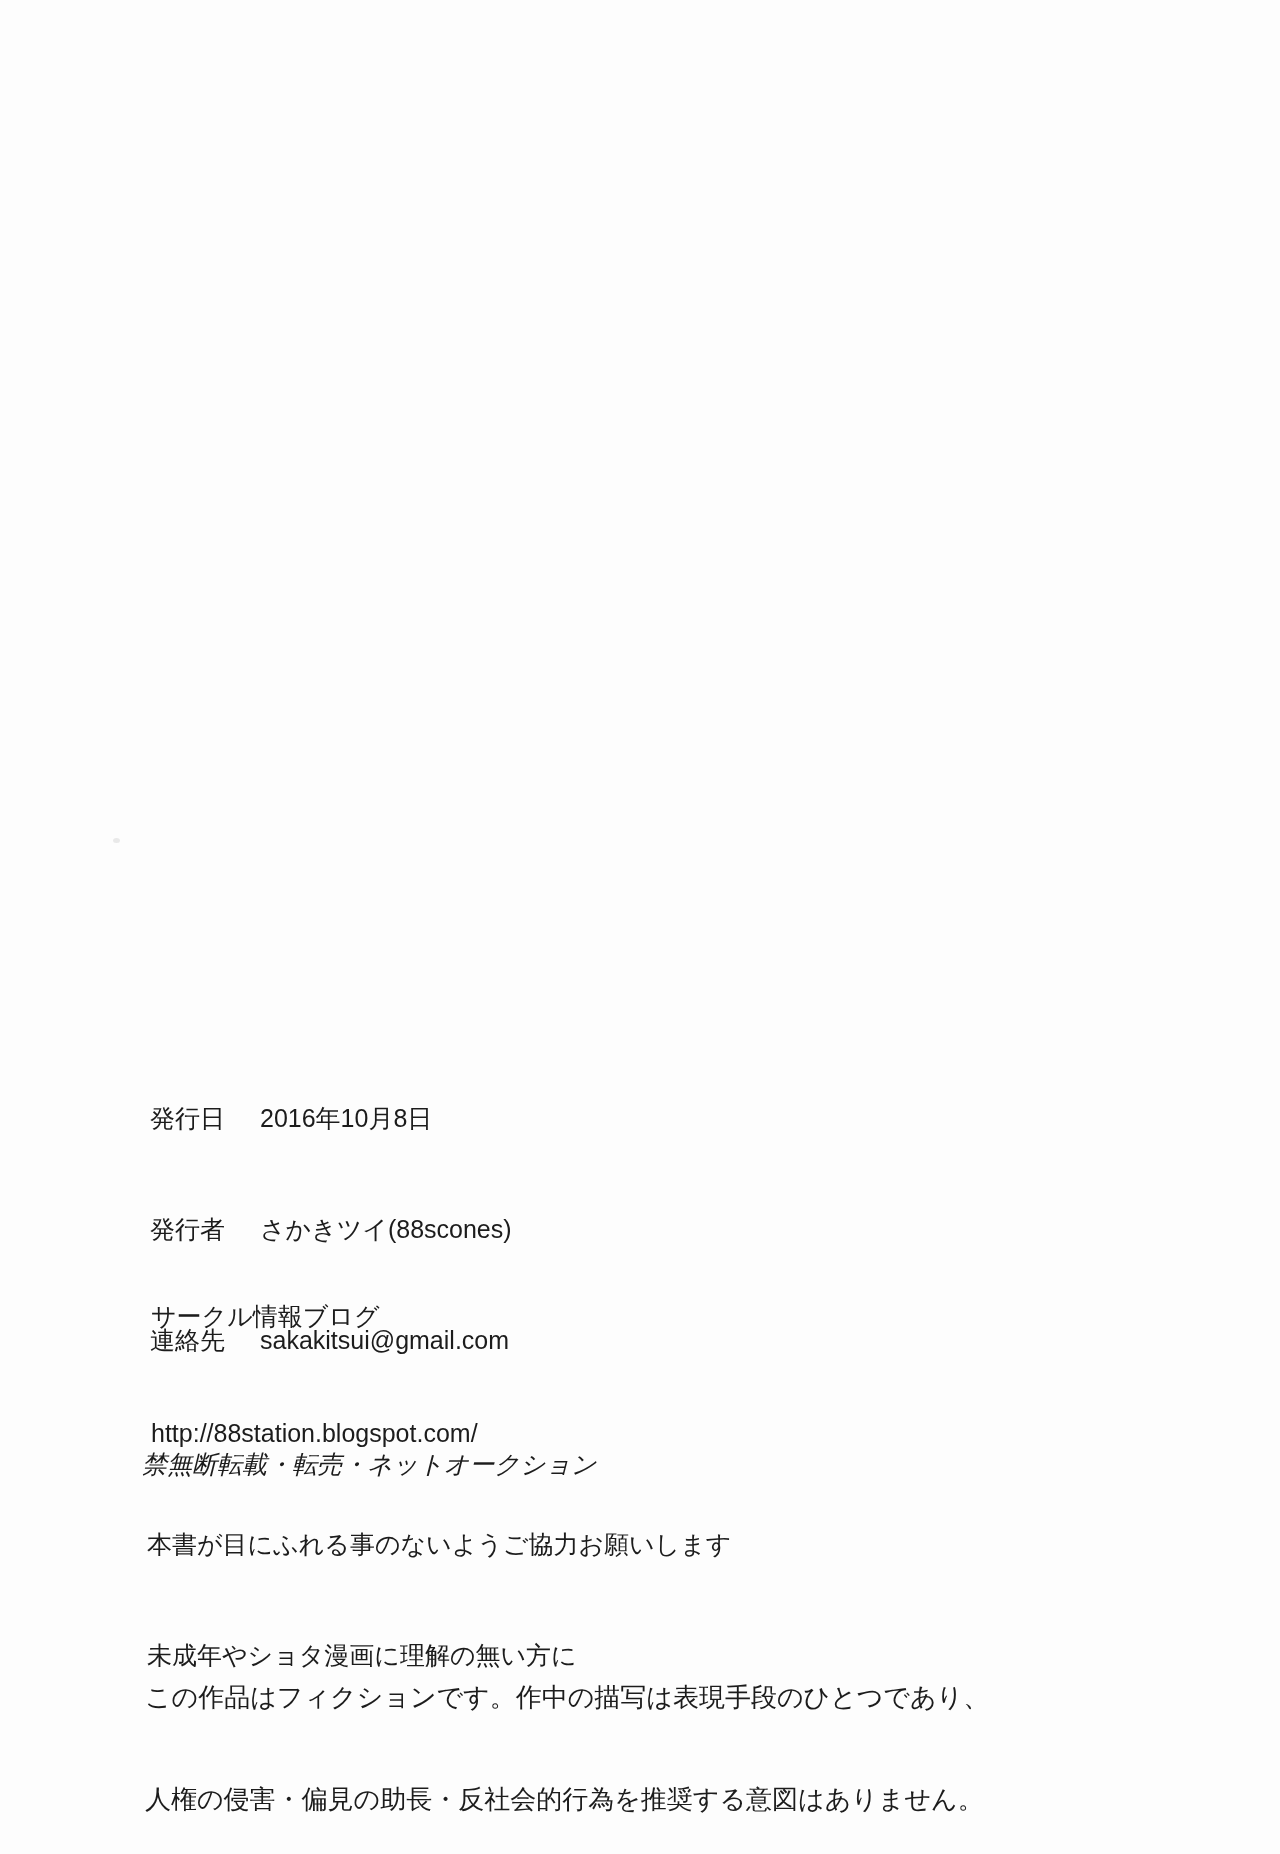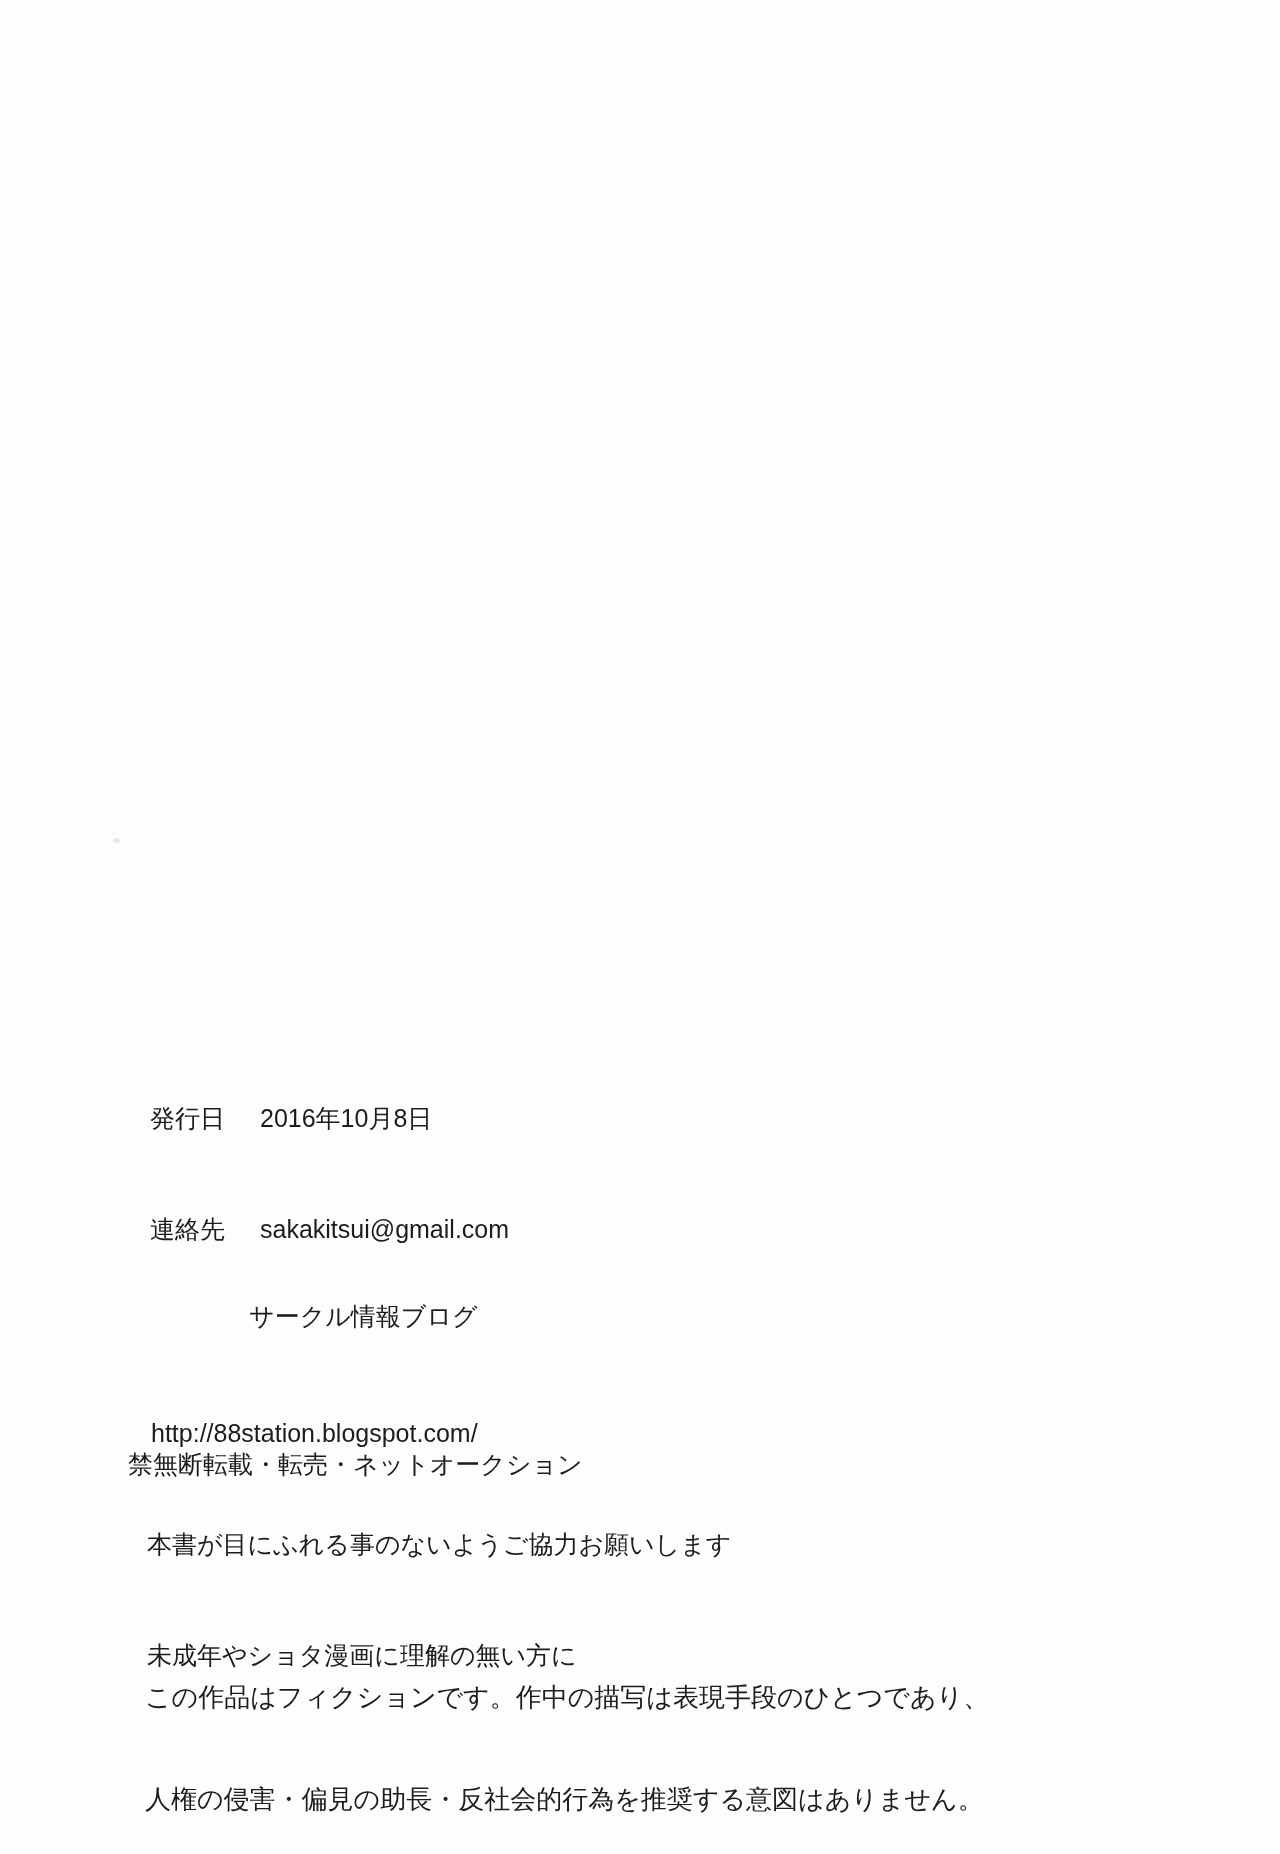--- a/index.html
+++ b/index.html
@@ -34,28 +34,28 @@
     line-height: 37px;
   }
   .info-row { display: flex; }
   .info-row .label { width: 110px; flex: 0 0 110px; }
 
   .blog-block {
     left: 151px;
     top: 1219px;
     font-size: 25px;
     line-height: 39px;
-    text-align: right;
   }
 
   .prohibition-block {
-    left: 128px;
+    left: 142px;
     top: 1372px;
     font-size: 25px;
     line-height: 37px;
+    font-style: italic;
   }
 
   .notice-block {
     left: 147px;
     top: 1452px;
     font-size: 25px;
     line-height: 37px;
   }
 
   .disclaimer-block {
@@ -71,20 +71,24 @@
 <div class="page">
 
   <div class="speck"></div>
 
   <section class="info-block">
     <div class="info-row">
       <span class="label">発行日</span>
       <span class="value">2016年10月8日</span>
     </div>
     <div class="info-row">
+      <span class="label">発行者</span>
+      <span class="value">さかきツイ(88scones)</span>
+    </div>
+    <div class="info-row">
       <span class="label">連絡先</span>
       <span class="value">sakakitsui@gmail.com</span>
     </div>
   </section>
 
   <section class="blog-block">
     <div>サークル情報ブログ</div>
     <div>http://88station.blogspot.com/</div>
   </section>
 

